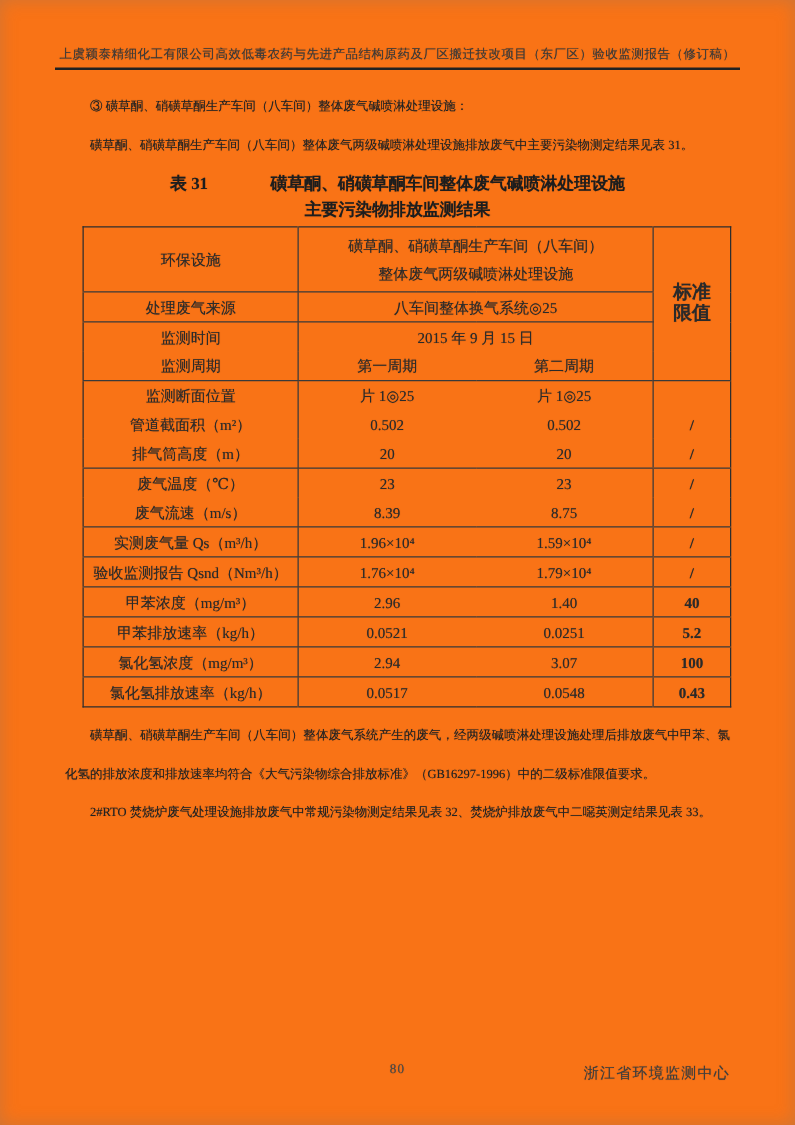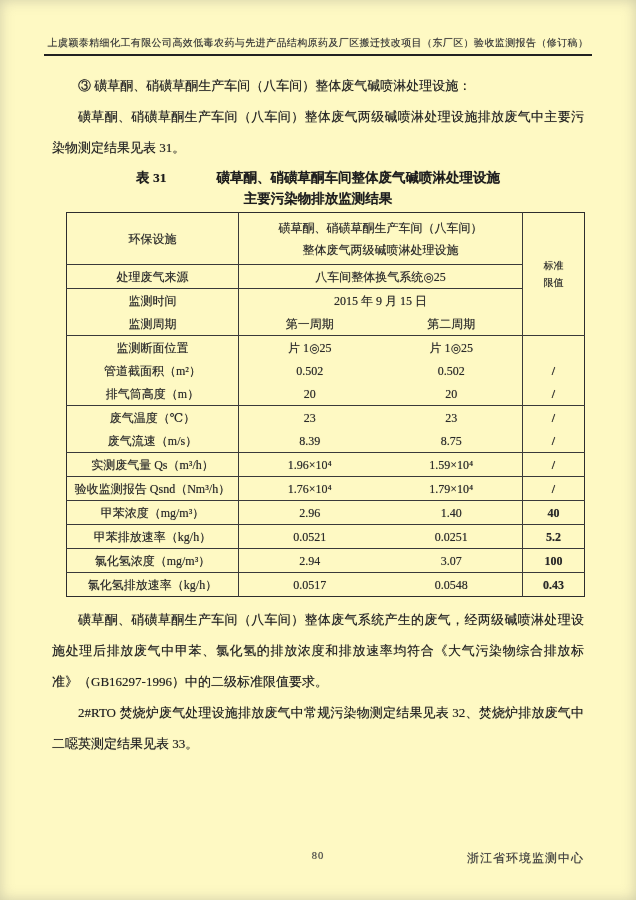--- a/index.html
+++ b/index.html
@@ -4,41 +4,41 @@
 <style>
   html,body{margin:0;padding:0;}
   body{
     width:636px;height:900px;
     background:#e7e7e5;
     font-family:"Liberation Serif","DejaVu Serif",serif;
   }
   .page{
     position:relative;
     width:636px;height:900px;
-    background:#fef9c3;
+    background:#f97316;
     box-shadow:inset 0 0 14px rgba(120,120,118,.35);
     color:#262626;
     text-shadow:0 0 .7px rgba(40,40,40,.55);
     overflow:hidden;
   }
   .header{
     margin:0 44px;
     padding-top:36px;
     padding-bottom:4px;
     border-bottom:2.5px solid #222;
     text-align:center;
     font-size:10px;
     letter-spacing:.4px;
     color:#3a3a3a;
     white-space:nowrap;
   }
   .content{padding:0 52px;}
   .para{
     margin:0;
-    font-size:13px;
+    font-size:10px;
     line-height:31px;
     text-align:justify;
     color:#222;
   }
   .indent{text-indent:2em;}
   .para.first{margin-top:14px;}
   .tbl-caption{
     margin-top:4px;
     text-align:center;
     font-weight:bold;
@@ -63,21 +63,21 @@
     vertical-align:middle;
     color:#2a2a2a;
   }
   col.c-lbl{width:172px;}
   col.c-v{width:142px;}
   col.c-lim{width:62px;}
   td.lbl{border-right:1px solid #3a3a3a;}
   td.limit{border-left:1px solid #3a3a3a;font-weight:bold;}
   tr.hb>td{border-bottom:1px solid #3a3a3a;}
   td.fac div{line-height:20px;padding:1px 0;}
-  td.lim-hdr div{line-height:17px;font-weight:normal;font-size:10px;}
+  td.lim-hdr div{line-height:17px;font-weight:bold;font-size:15px;}
   .after-table{margin-top:7px;}
   .footer{
     position:absolute;
     left:0;right:0;
     top:850px;
     height:20px;
     font-size:10.5px;
     color:#4a4a4a;
   }
   .page-num{

